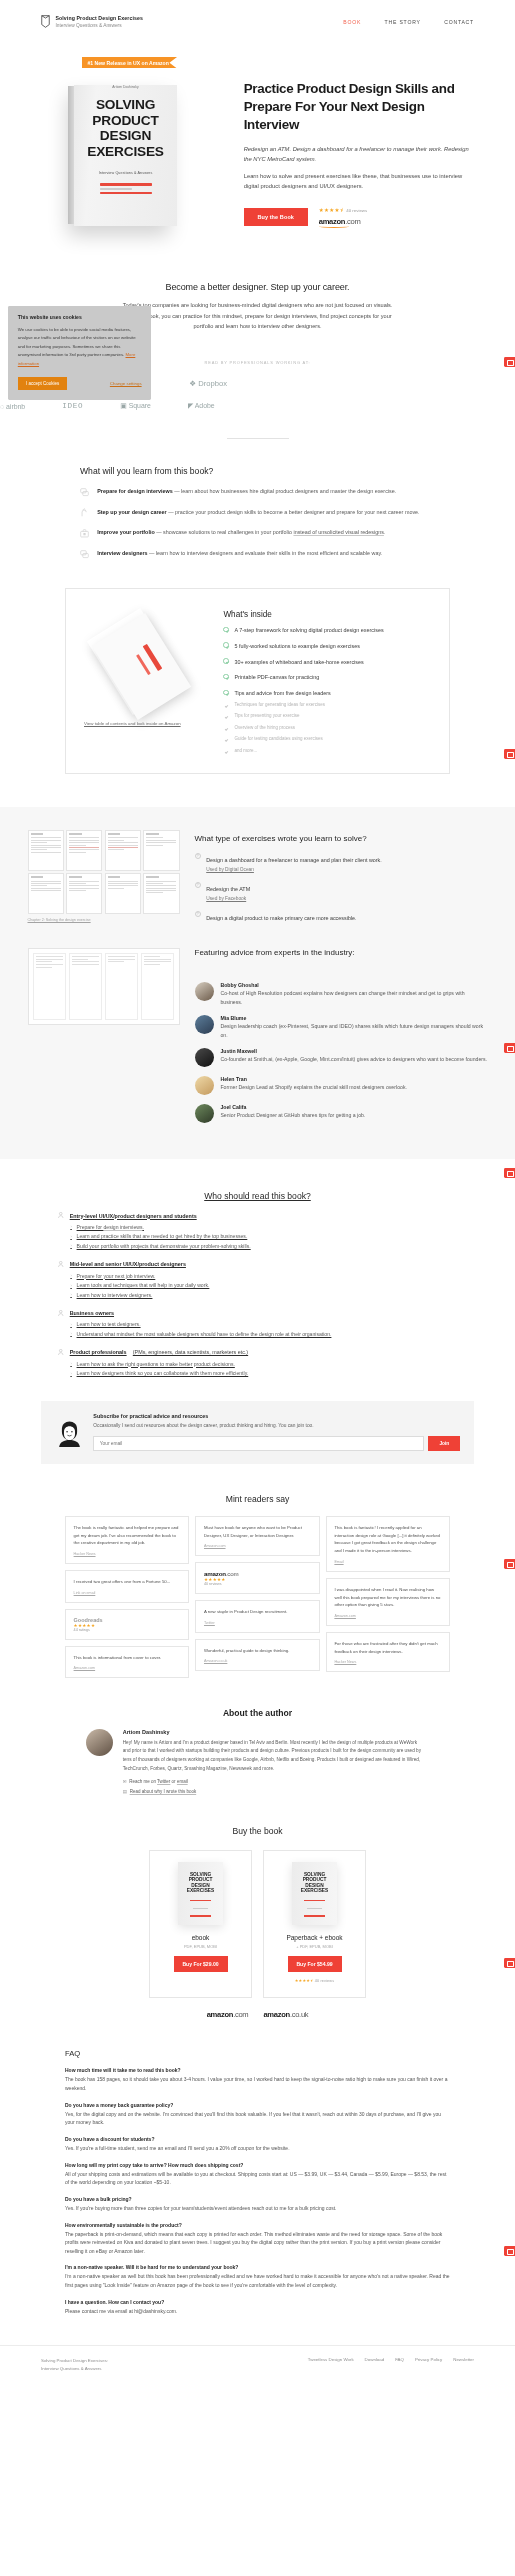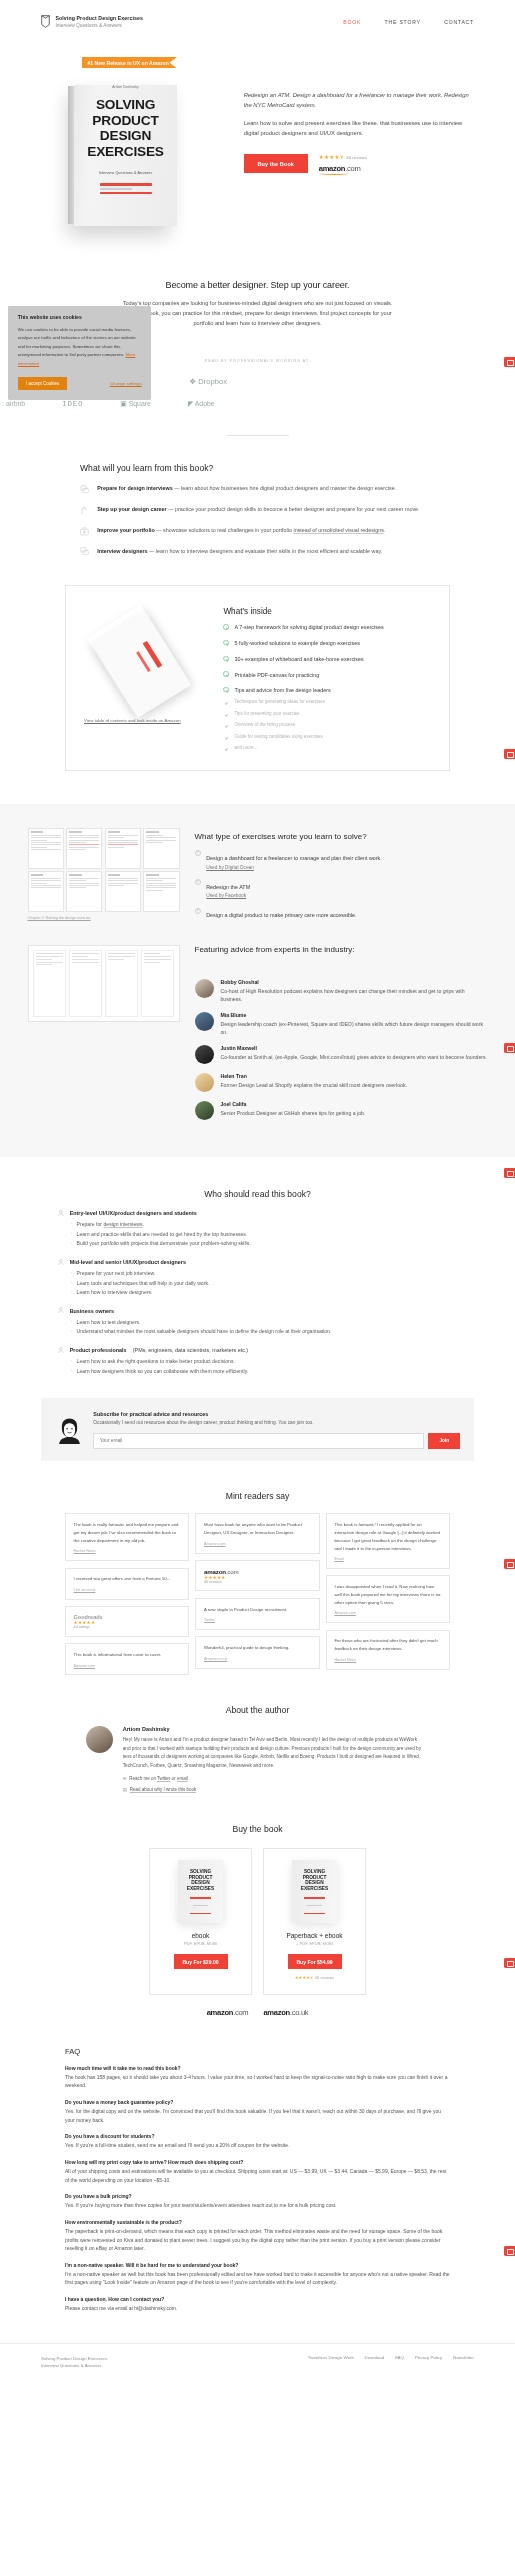--- a/index.html
+++ b/index.html
@@ -146,21 +146,21 @@
   .av { width:19px; height:19px; border-radius:50%; flex:none; }
   .av1 { background:linear-gradient(145deg,#d8cfc2,#6b5a49); }
   .av2 { background:linear-gradient(145deg,#5d7f9c,#2d3d52); }
   .av3 { background:linear-gradient(145deg,#4a4a4a,#111); }
   .av4 { background:linear-gradient(145deg,#efd9a8,#c49a5e); }
   .av5 { background:linear-gradient(145deg,#6e8a5e,#2f3a28); }
   .expert .nm { font-size:5.2px; font-weight:bold; color:#1f1f1f; }
   .expert .ds { font-size:5.2px; color:#5a5a5a; line-height:1.6; margin-top:1.4px; }
 
   
-  .sec-who { padding:32px 0 0 0; }
+  .sec-who { padding:32px 0 0 0;text-decoration:underline; }
   .sec-who h2 { font-size:8.6px; font-weight:normal; color:#1f1f1f; text-align:center; }
   .who-group { margin-top:11px; padding-left:58px; }
   .who-head { display:flex; gap:6.2px; align-items:center; font-size:5.4px; font-weight:bold; color:#1f1f1f; }
   .who-head .light { font-weight:normal; color:#444; }
   .pi { width:5.5px; height:6.2px; flex:none; color:#c2c2c2; }
   .who-ul { margin-top:4.1px; padding-left:12.4px; }
   .who-li { display:flex; gap:4.8px; font-size:5.1px; color:#5a5a5a; line-height:1.62; margin-bottom:1.4px; }
   .who-li .ch { color:#c6c6c6; font-size:4.1px; margin-top:1.4px; }
   .who-li u { text-decoration:underline; text-decoration-color:#c3c3c3; }
 
@@ -185,21 +185,21 @@
     break-inside:avoid; background:#fff; }
   .card p { font-size:4.3px; line-height:1.82; color:#4f4f4f; }
   .card .src { font-size:3.7px; color:#a8a8a8; margin-top:4.8px; text-decoration:underline; }
   .card .ph { font-size:6.2px; font-weight:bold; letter-spacing:-0.2px; color:#1c1c1c; }
   .card .gh { font-size:5.5px; font-weight:bold; color:#9b9b9b; }
   .card .st { color:#f5a623; font-size:4.5px; letter-spacing:0.3px; }
   .card .stc { font-size:3.7px; color:#9a9a9a; }
 
   
   .sec-auth { padding:27.5px 0 0 0; }
-  .sec-auth h2 { font-size:8.6px; font-weight:normal; color:#1f1f1f; text-align:center; }
+  .sec-auth h2 { font-size:8.6px; font-weight:bold; color:#1f1f1f; text-align:center; }
   .auth-row { display:flex; gap:9.6px; margin-top:11px; padding-left:20.6px; }
   .auth-av { width:27.5px; height:27.5px; border-radius:50%; flex:none;
     background:linear-gradient(145deg,#c9b9a8,#5f5043); }
   .auth-body { flex:1; padding-right:27.5px; }
   .auth-body h4 { font-size:5.5px; color:#1f1f1f; }
   .auth-body p { font-size:4.7px; line-height:1.85; color:#5a5a5a; margin-top:4.1px; }
   .auth-body u { text-decoration:underline; text-decoration-color:#bbb; }
   .auth-links { font-size:4.5px; color:#5a5a5a; margin-top:5.5px; }
   .auth-links .ic { color:#9a9a9a; margin-right:2.7px; }
 
@@ -278,20 +278,21 @@
         </div>
         <div class="bk-sub">Interview Questions &amp; Answers</div>
         <div class="bk-bars">
           <div class="bk-bar"></div>
             <div class="bk-bar g"></div>
             <div class="bk-bar"></div>
         </div>
       </div>
     </div>
     <div class="hero-right">
+      <h1 class="hero-h1">Practice Product Design Skills and Prepare For Your Next Design Interview</h1>
       <p class="hero-p-i">Redesign an ATM. Design a dashboard for a freelancer to manage their work. Redesign the NYC MetroCard system.</p>
       <p class="hero-p">Learn how to solve and present exercises like these, that businesses use to interview digital product designers and UI/UX designers.</p>
       <div class="hero-cta">
         <button class="btn-red">Buy the Book</button>
         <div class="rev">
           <div style="display:flex;align-items:center;gap:3.4px;">
             <span class="stars">★★★★⯨</span>
             <span class="rev-count">40 reviews</span>
           </div>
           <div class="amz">

